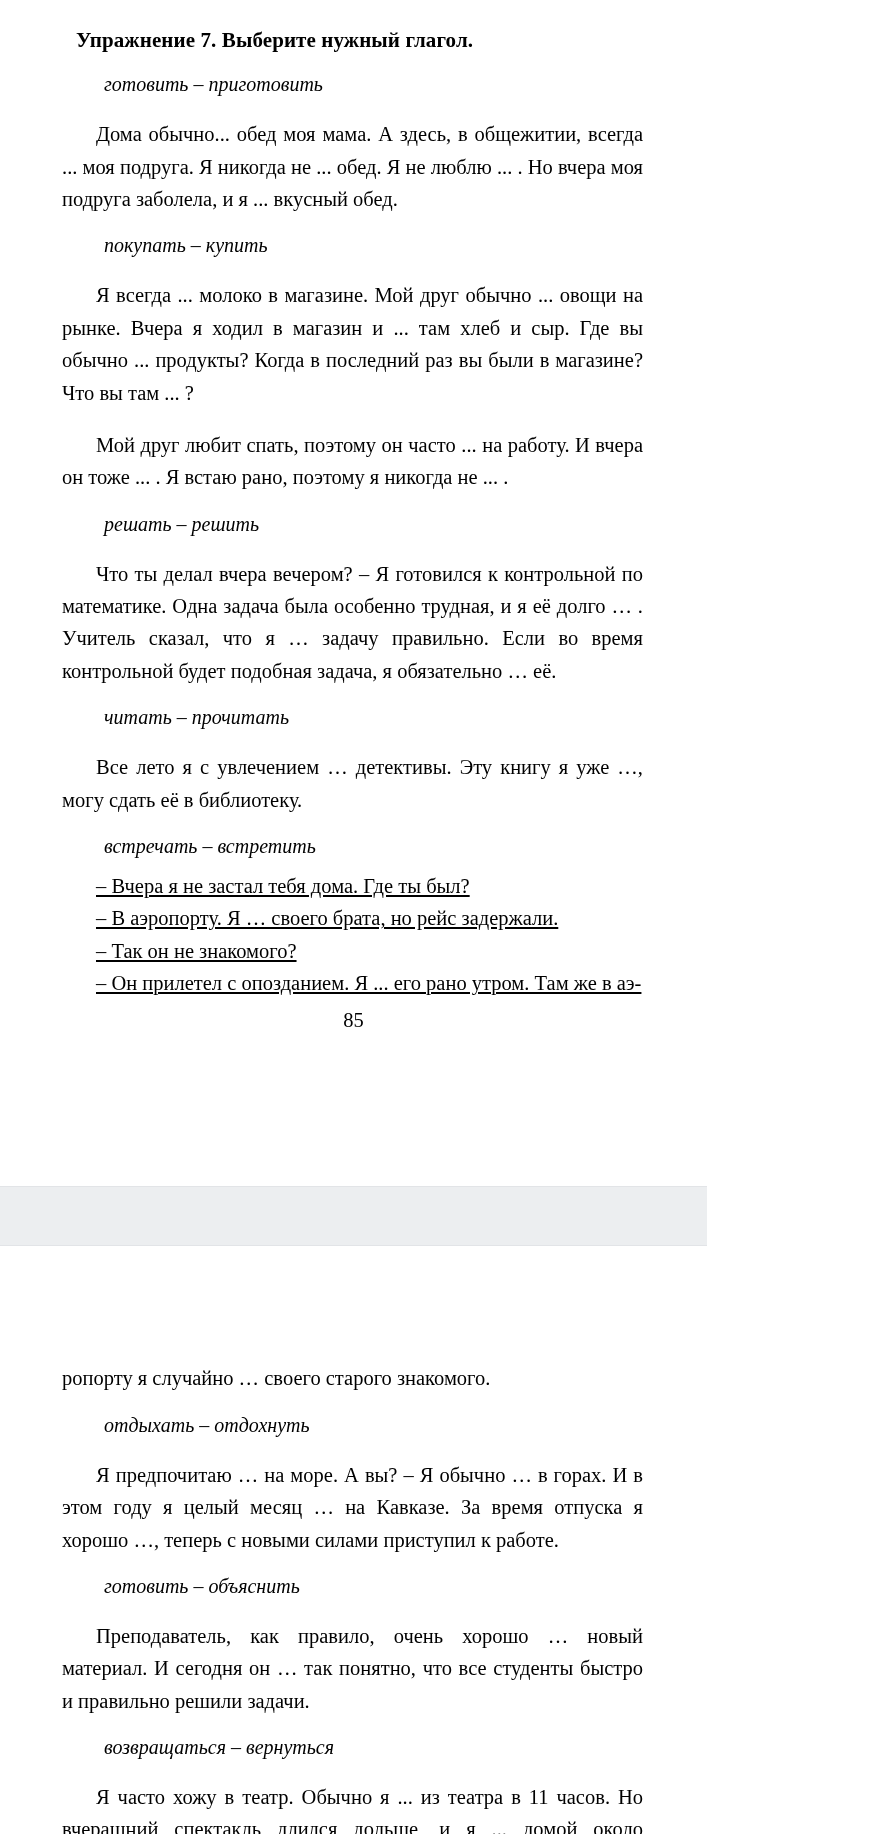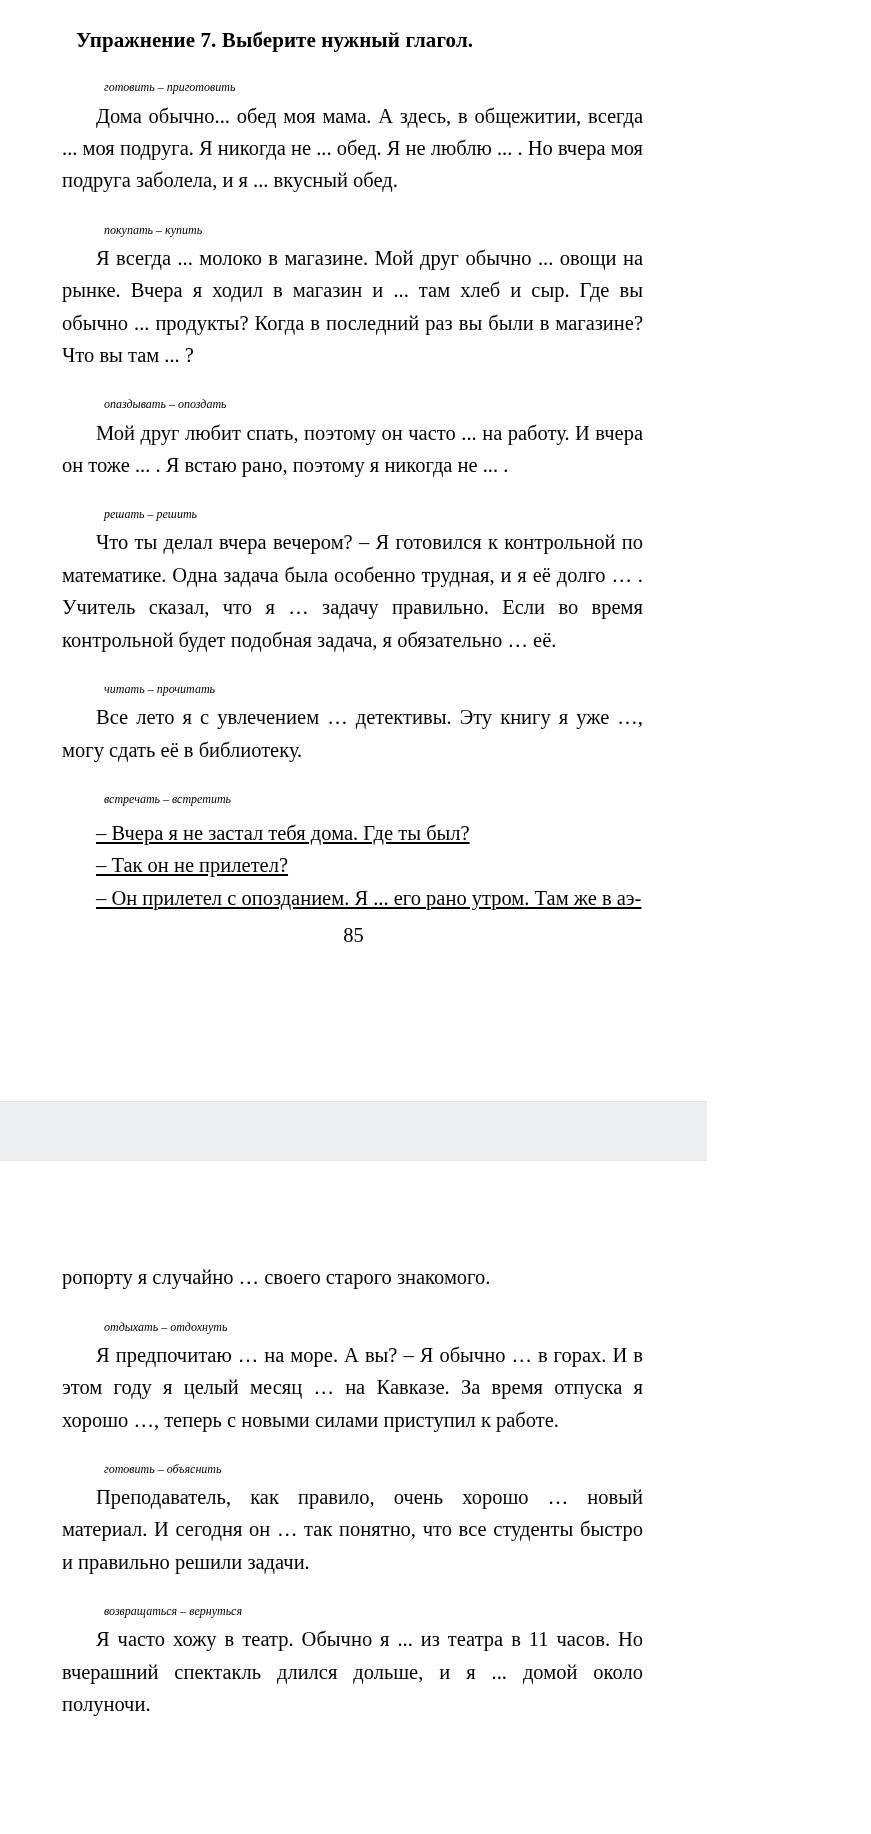--- a/index.html
+++ b/index.html
@@ -42,29 +42,29 @@
   h1.ex-title {
     font-size: 21px;
     font-weight: bold;
     margin: 0 0 0 0;
     padding: 0 0 0 14px;
     line-height: 1.35;
     letter-spacing: 0.1px;
   }
   .verbpair {
     font-style: italic;
-    font-size: 12px;
-    margin: 25px 0 0 0;
+    font-size: 20px;
+    margin: 17px 0 0 0;
     padding-left: 42px;
     line-height: 1.35;
   }
   p.para {
     font-size: 20.5px;
     line-height: 1.58;
-    margin: 4px 0 0 0;
+    margin: 20px 0 0 0;
     text-align: justify;
     text-indent: 34px;
     padding: 0 2px 0 0;
   }
   p.para.noindent {
     text-indent: 0;
   }
   .dialogue {
     margin: 10px 0 0 0;
     font-size: 20.5px;
@@ -88,33 +88,33 @@
   <div class="scan scan-top">
 
     <h1 class="ex-title">Упражнение 7. Выберите нужный глагол.</h1>
 
     <div class="verbpair">готовить – приготовить</div>
     <p class="para">Дома обычно... обед моя мама. А здесь, в общежитии, всегда ... моя подруга. Я никогда не ... обед. Я не люблю ... . Но вчера  моя подруга заболела, и я ... вкусный обед.</p>
 
     <div class="verbpair">покупать – купить</div>
     <p class="para">Я всегда ... молоко в магазине. Мой друг обычно ... овощи на рынке. Вчера я ходил в магазин и ... там хлеб и сыр. Где вы обычно ... продукты? Когда в последний раз вы были в магазине? Что вы там ... ?</p>
 
-    <div class="verbpair">опаздывать – опоздать</div>
     <p class="para">Мой друг любит спать, поэтому он часто ... на работу. И вчера он тоже ... . Я встаю рано, поэтому я никогда не ... .</p>
 
     <div class="verbpair">решать – решить</div>
     <p class="para">Что ты делал вчера вечером? – Я готовился к контрольной по математике. Одна задача была особенно трудная, и я её долго … . Учитель сказал, что я … задачу правильно. Если во время контрольной будет подобная задача, я обязательно … её.</p>
 
     <div class="verbpair">читать – прочитать</div>
     <p class="para">Все лето я с увлечением … детективы. Эту книгу я уже …, могу сдать её в библиотеку.</p>
 
     <div class="verbpair">встречать – встретить</div>
     <div class="dialogue">
       <div class="line">– Вчера я не застал тебя дома. Где ты был?</div>
-      <div class="line">– Так он не прилетел?</div>
+      <div class="line">– В аэропорту. Я … своего брата, но рейс задержали.</div>
+      <div class="line">– Так он не знакомого?</div>
       <div class="line">– Он прилетел с опозданием. Я ... его рано утром. Там же в аэ-</div>
     </div>
 
     <div class="pageno">85</div>
   </div>
 
   <div class="gap-white-above"></div>
   <div class="gap"></div>
 
   <div class="scan scan-bottom">

